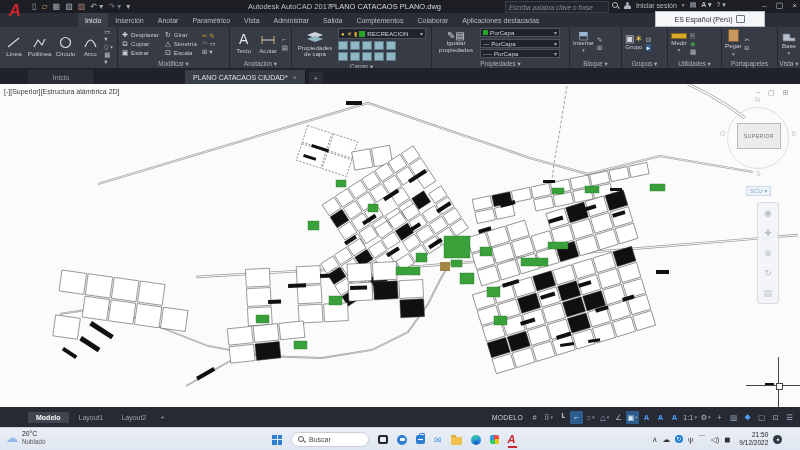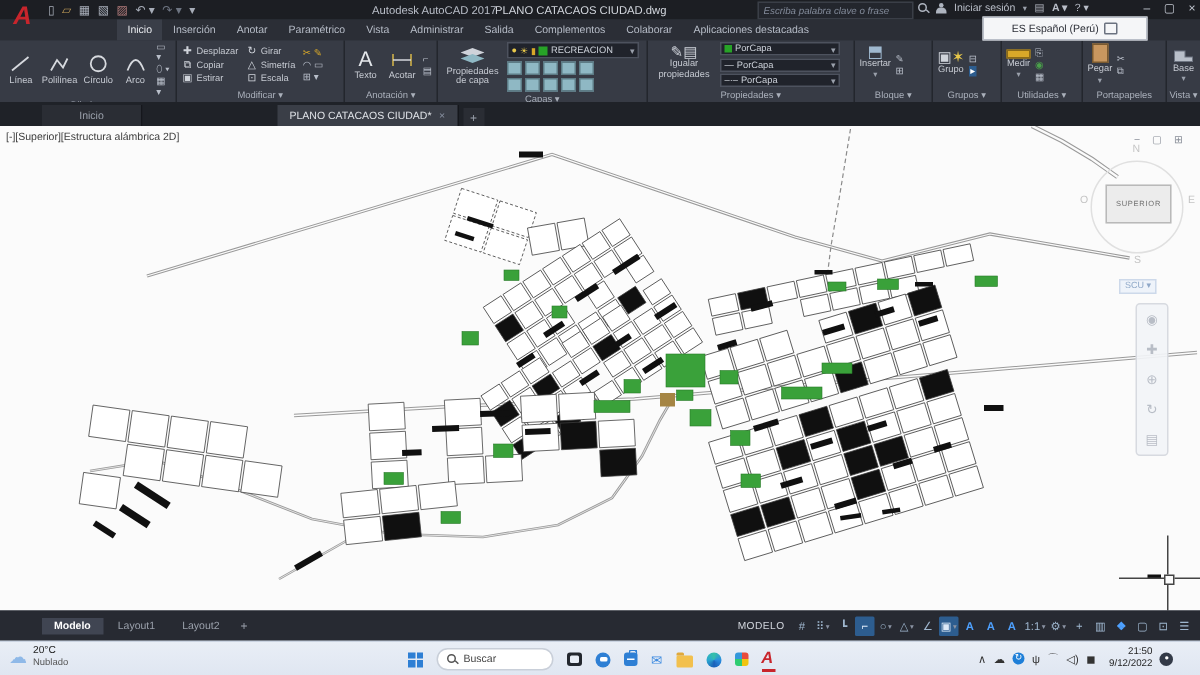--- a/index.html
+++ b/index.html
@@ -132,21 +132,21 @@
       <span>▯</span>
       <span style="color:#c7a15a;">▱</span>
       <span>▦</span>
       <span>▧</span>
       <span style="color:#b07a7a;">▨</span>
       <span>↶ ▾</span>
       <span style="color:#6e7582;">↷ ▾</span>
       <span>▾</span>
     </div>
     <span class="tb-title" style="left:248px;">Autodesk AutoCAD 2017</span>
-    <span class="tb-title" style="left:330px;color:#d3d7de;">PLANO CATACAOS CIUDAD.dwg</span>
+    <span class="tb-title" style="left:330px;color:#d3d7de;">PLANO CATACAOS PLANO.dwg</span>
     <input class="tb-search" placeholder="Escriba palabra clave o frase" style="">
     <div class="tb-right">
       <span class="mag"></span>
       <span class="person"></span>
       <span>Iniciar sesión</span>
       <span class="caret">▾</span>
       <span>▤</span>
       <span style="font-weight:bold;">A ▾</span>
       <span>? ▾</span>
     </div>

